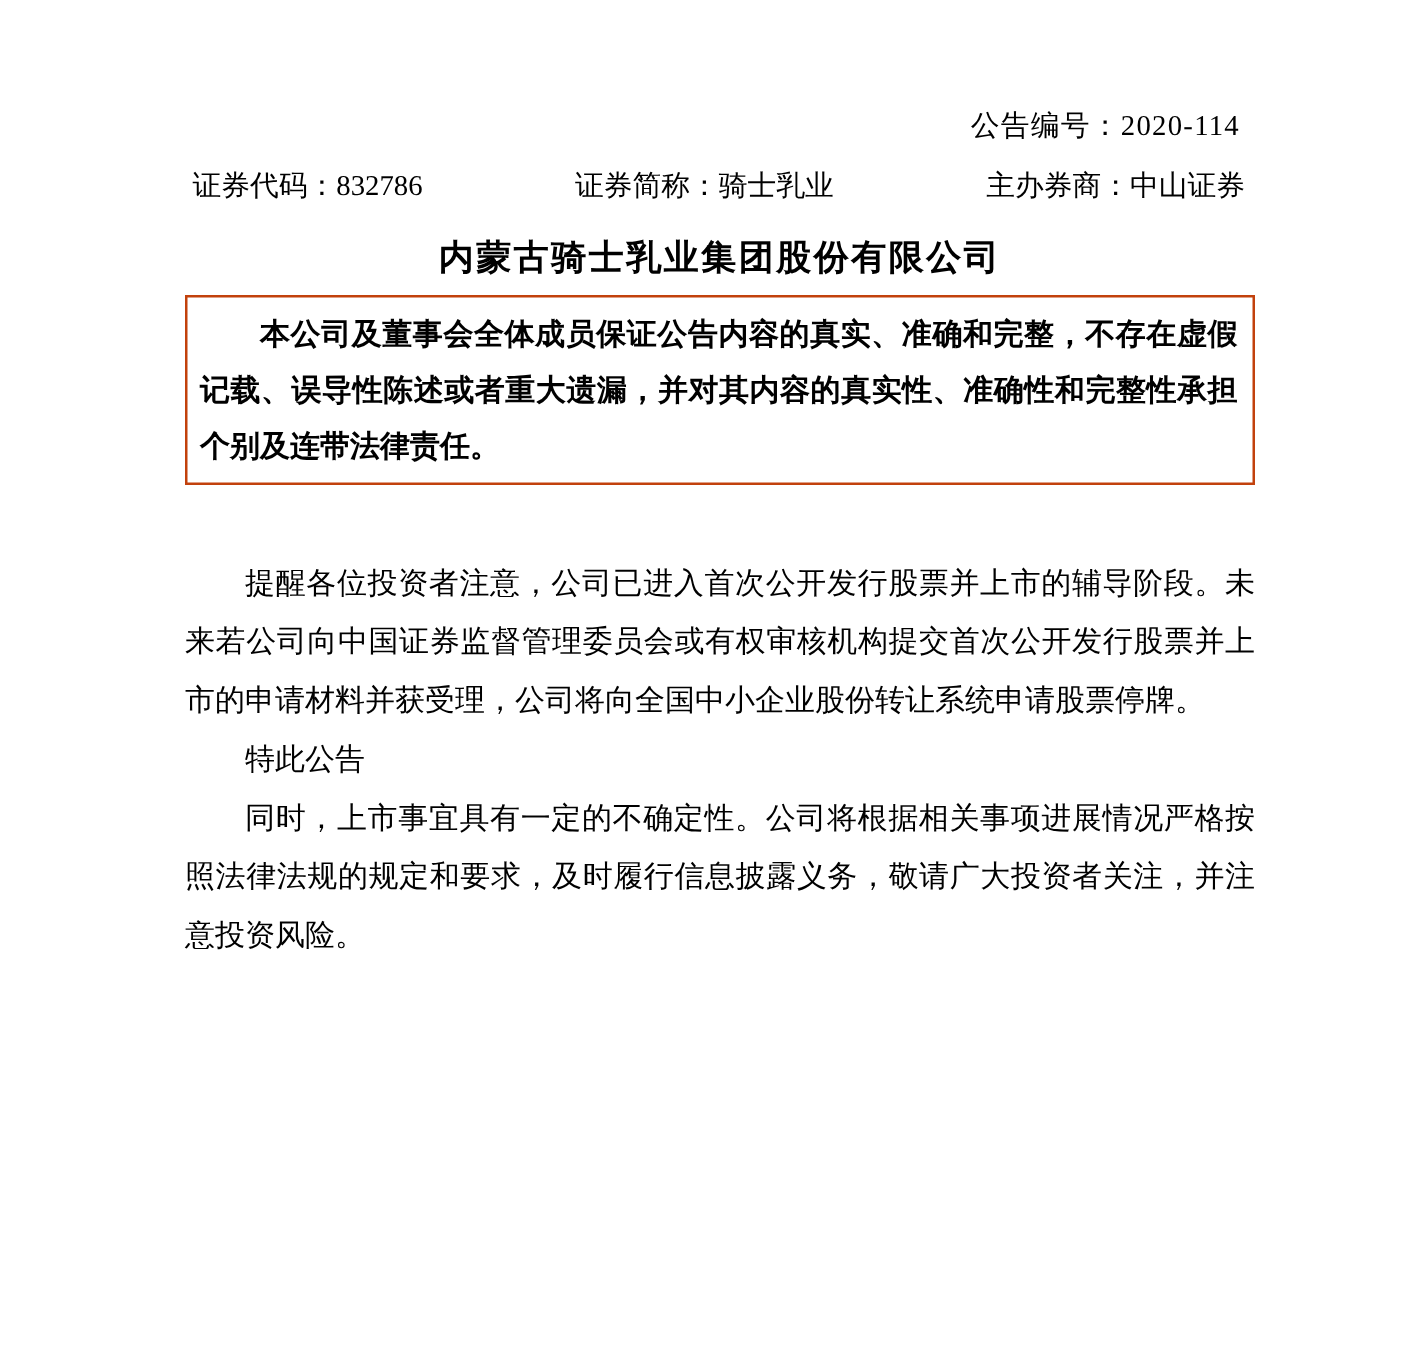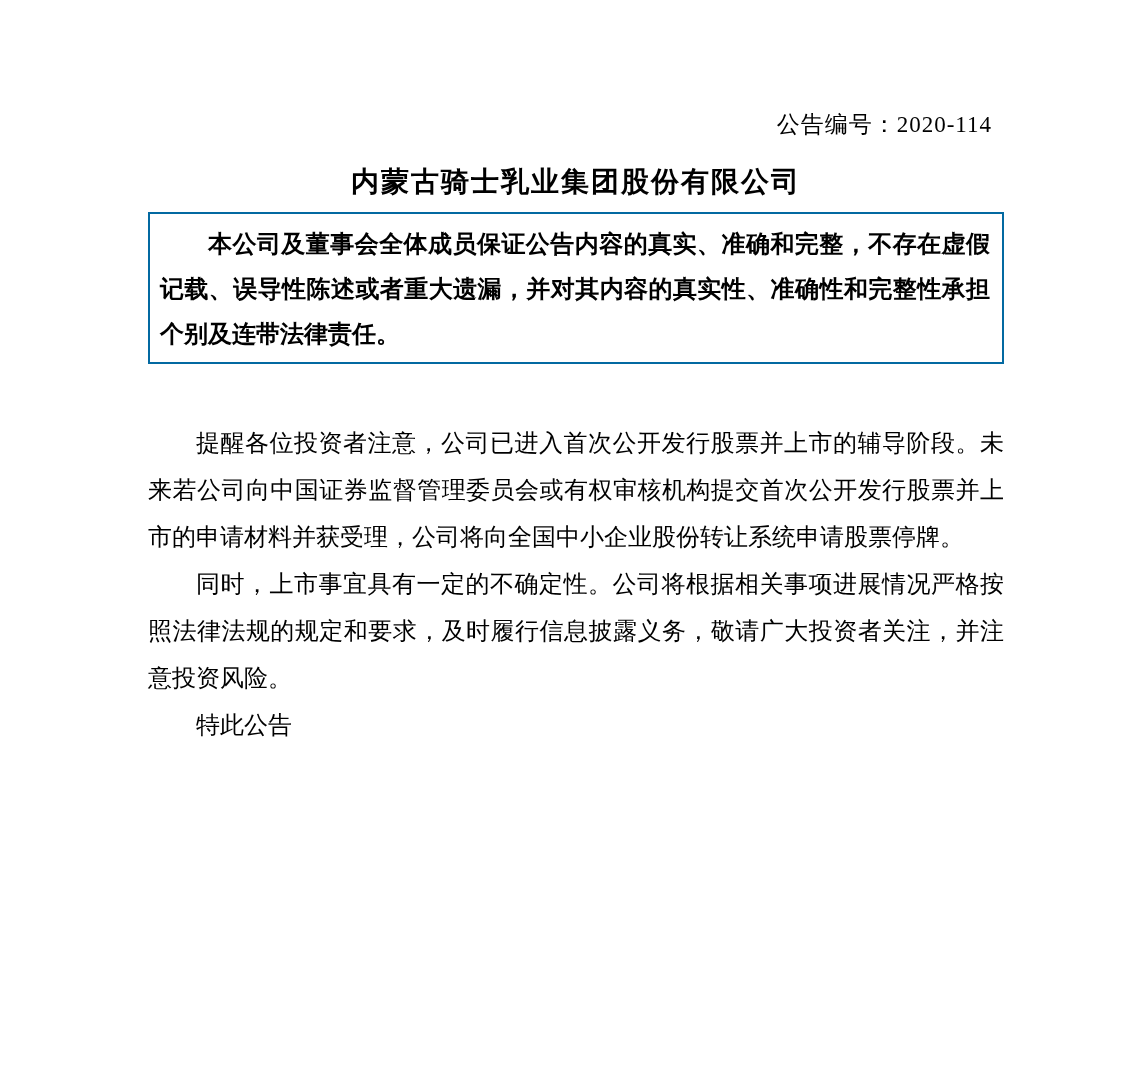--- a/index.html
+++ b/index.html
@@ -12,21 +12,20 @@
     height: 1083px;
     overflow: hidden;
     font-family: "Liberation Serif", "DejaVu Serif", serif;
     color: #000000;
   }
   .page {
     position: relative;
     width: 1142px;
     height: 840px;
     background: #ffffff;
-    margin-top: 24px;
   }
   .content {
     position: absolute;
     left: 148px;
     top: 88px;
     width: 856px;
   }
   .notice-number {
     font-size: 23px;
     line-height: 26px;
@@ -55,21 +54,21 @@
     margin-top: 29px;
     text-align: center;
     font-size: 28px;
     line-height: 32px;
     font-weight: bold;
     font-family: "Liberation Sans", "DejaVu Sans", sans-serif;
     letter-spacing: 2px;
   }
   .disclaimer-box {
     margin-top: 14px;
-    border: 2px solid #0369a1;
+    border: 2px solid #c2410c;
     padding: 7px 12px 6px 10px;
     font-size: 24px;
     line-height: 45px;
     font-weight: bold;
     font-family: "Liberation Sans", "DejaVu Sans", sans-serif;
     text-align: justify;
     text-indent: 2em;
   }
   .body-text {
     margin-top: 56px;
@@ -83,26 +82,31 @@
   }
 </style>
 </head>
 <body>
 
 <div class="page">
   <div class="content">
 
     <div class="notice-number">公告编号：2020-114</div>
 
+    <div class="header-row">
+      <span>证券代码：832786</span>
+      <span>证券简称：骑士乳业</span>
+      <span>主办券商：中山证券</span>
+    </div>
 
     <div class="doc-title">内蒙古骑士乳业集团股份有限公司</div>
 
 
     <div class="disclaimer-box">本公司及董事会全体成员保证公告内容的真实、准确和完整，不存在虚假记载、误导性陈述或者重大遗漏，并对其内容的真实性、准确性和完整性承担个别及连带法律责任。</div>
 
     <div class="body-text">
       <p>提醒各位投资者注意，公司已进入首次公开发行股票并上市的辅导阶段。未来若公司向中国证券监督管理委员会或有权审核机构提交首次公开发行股票并上市的申请材料并获受理，公司将向全国中小企业股份转让系统申请股票停牌。</p>
+      <p>特此公告</p>
       <p>同时，上市事宜具有一定的不确定性。公司将根据相关事项进展情况严格按照法律法规的规定和要求，及时履行信息披露义务，敬请广大投资者关注，并注意投资风险。</p>
-      <p>特此公告</p>
     </div>
 
   </div>
 </div>
 
 </body></html>

